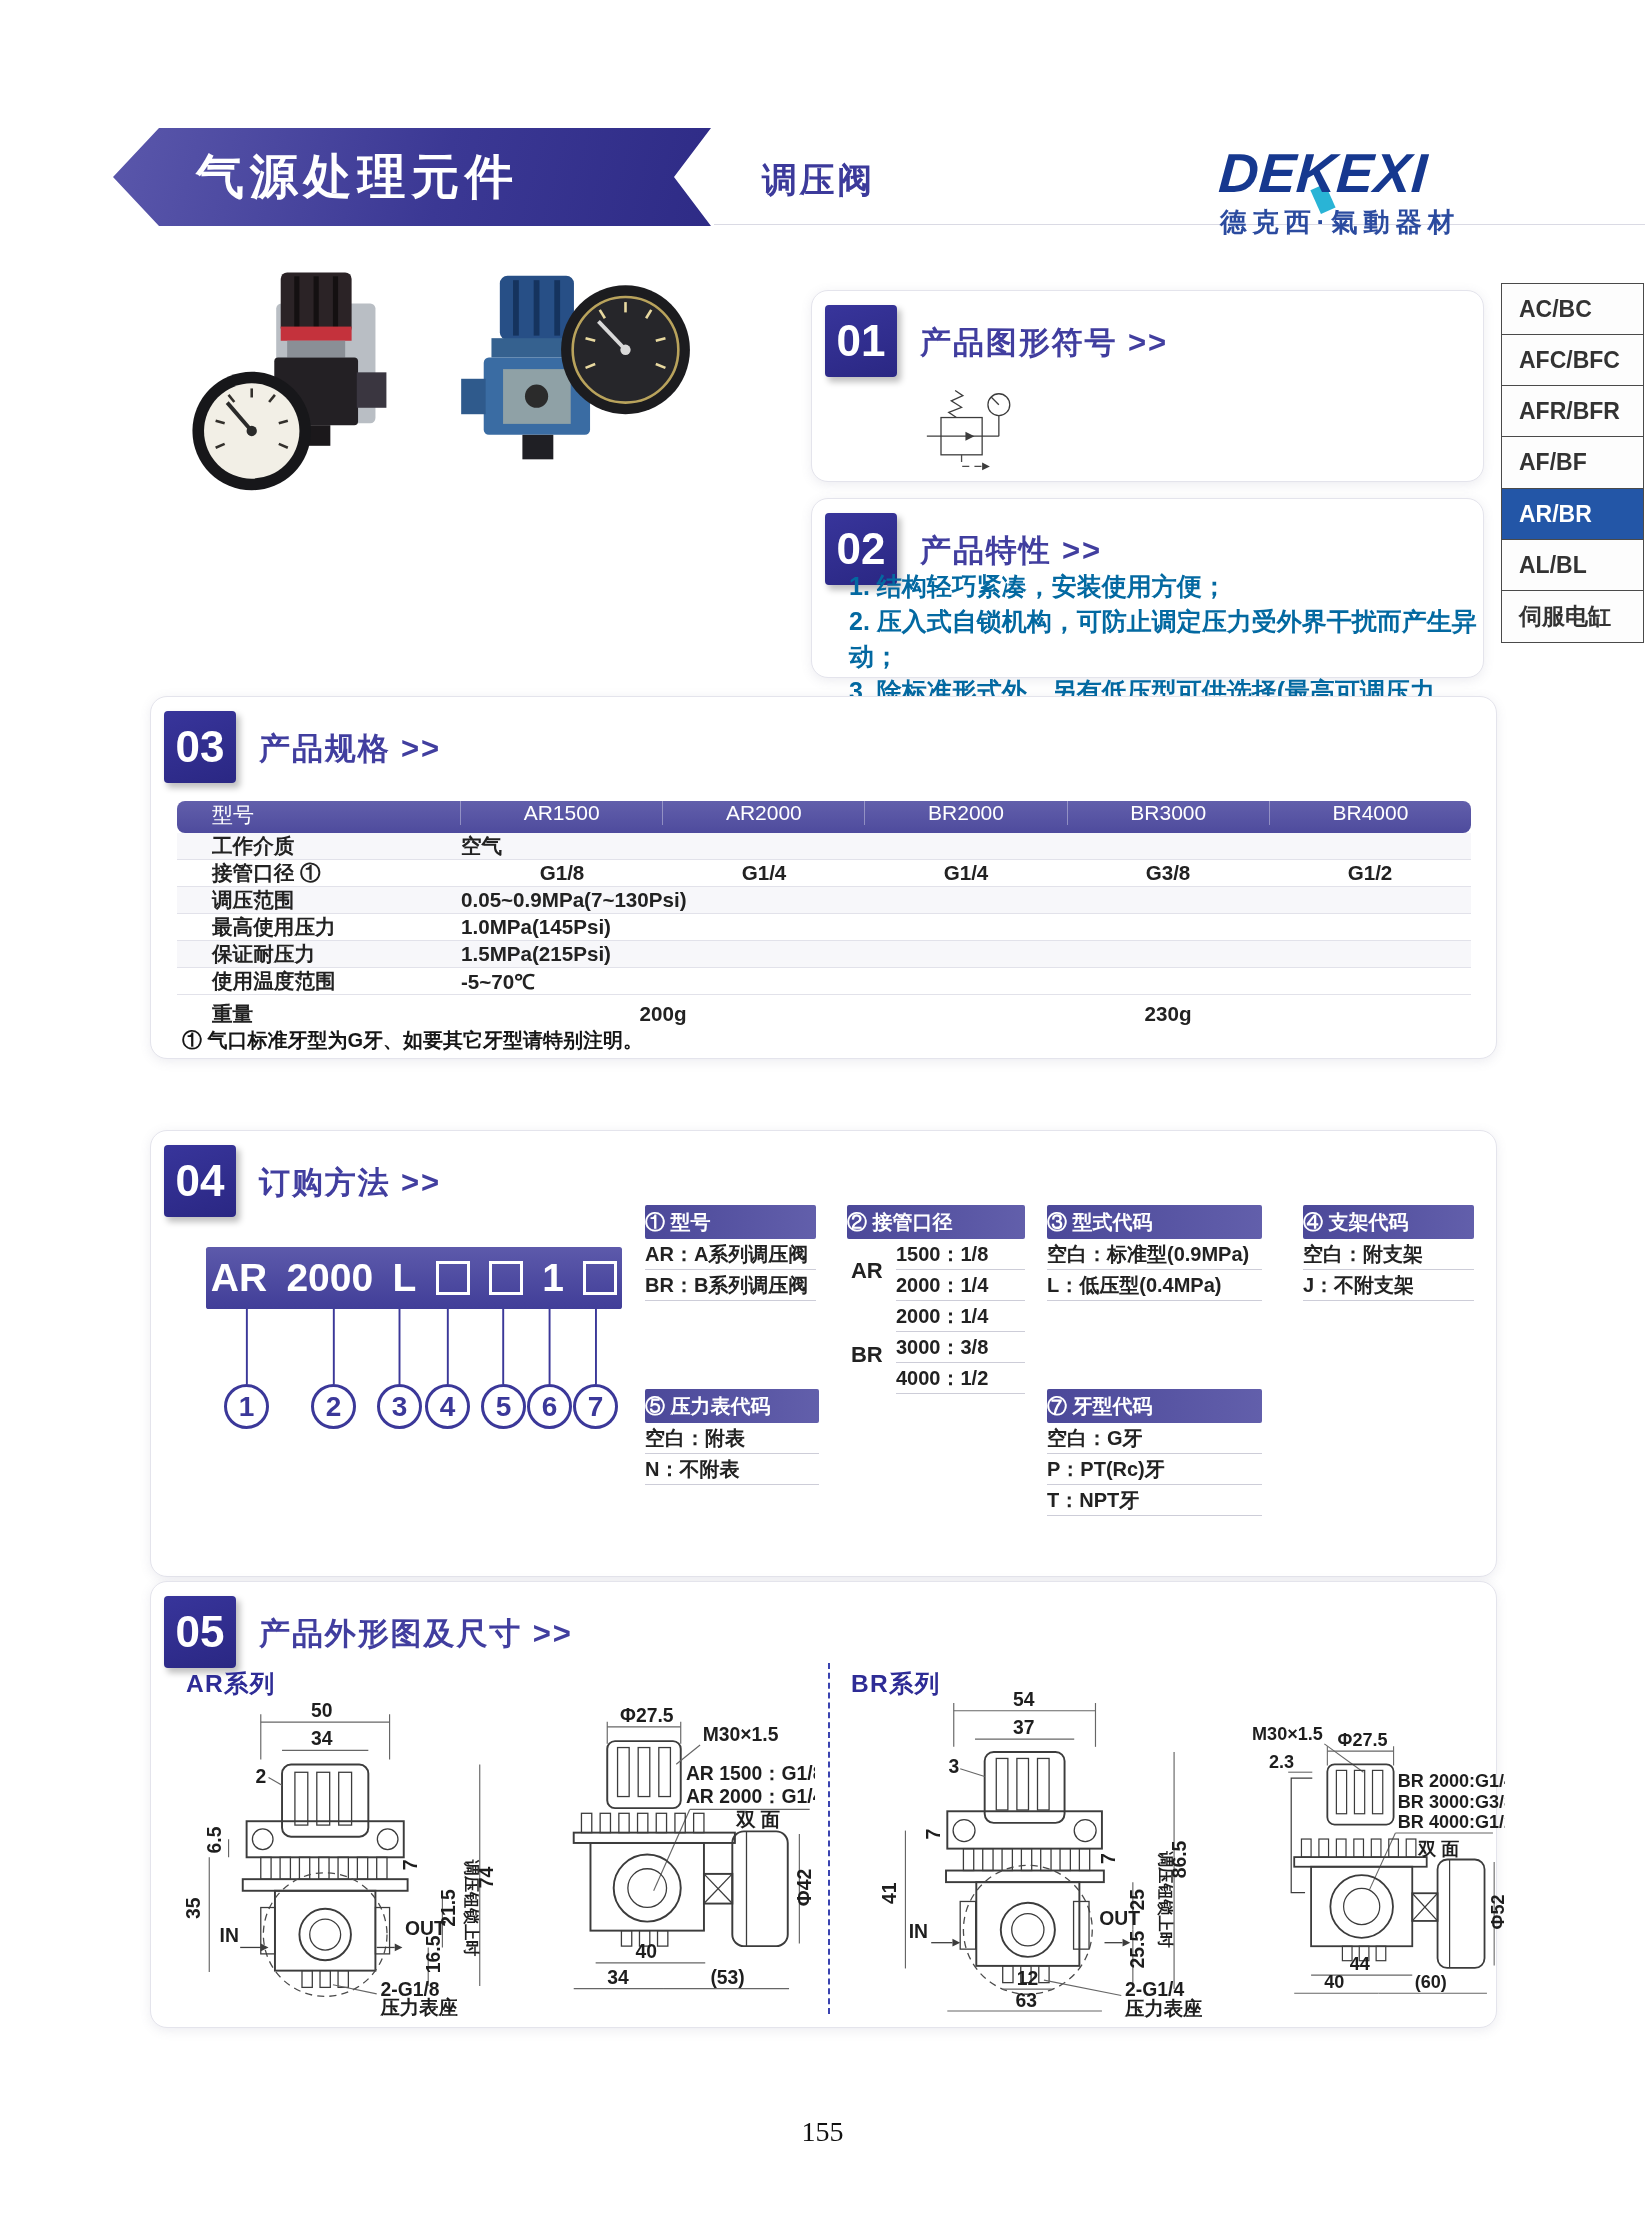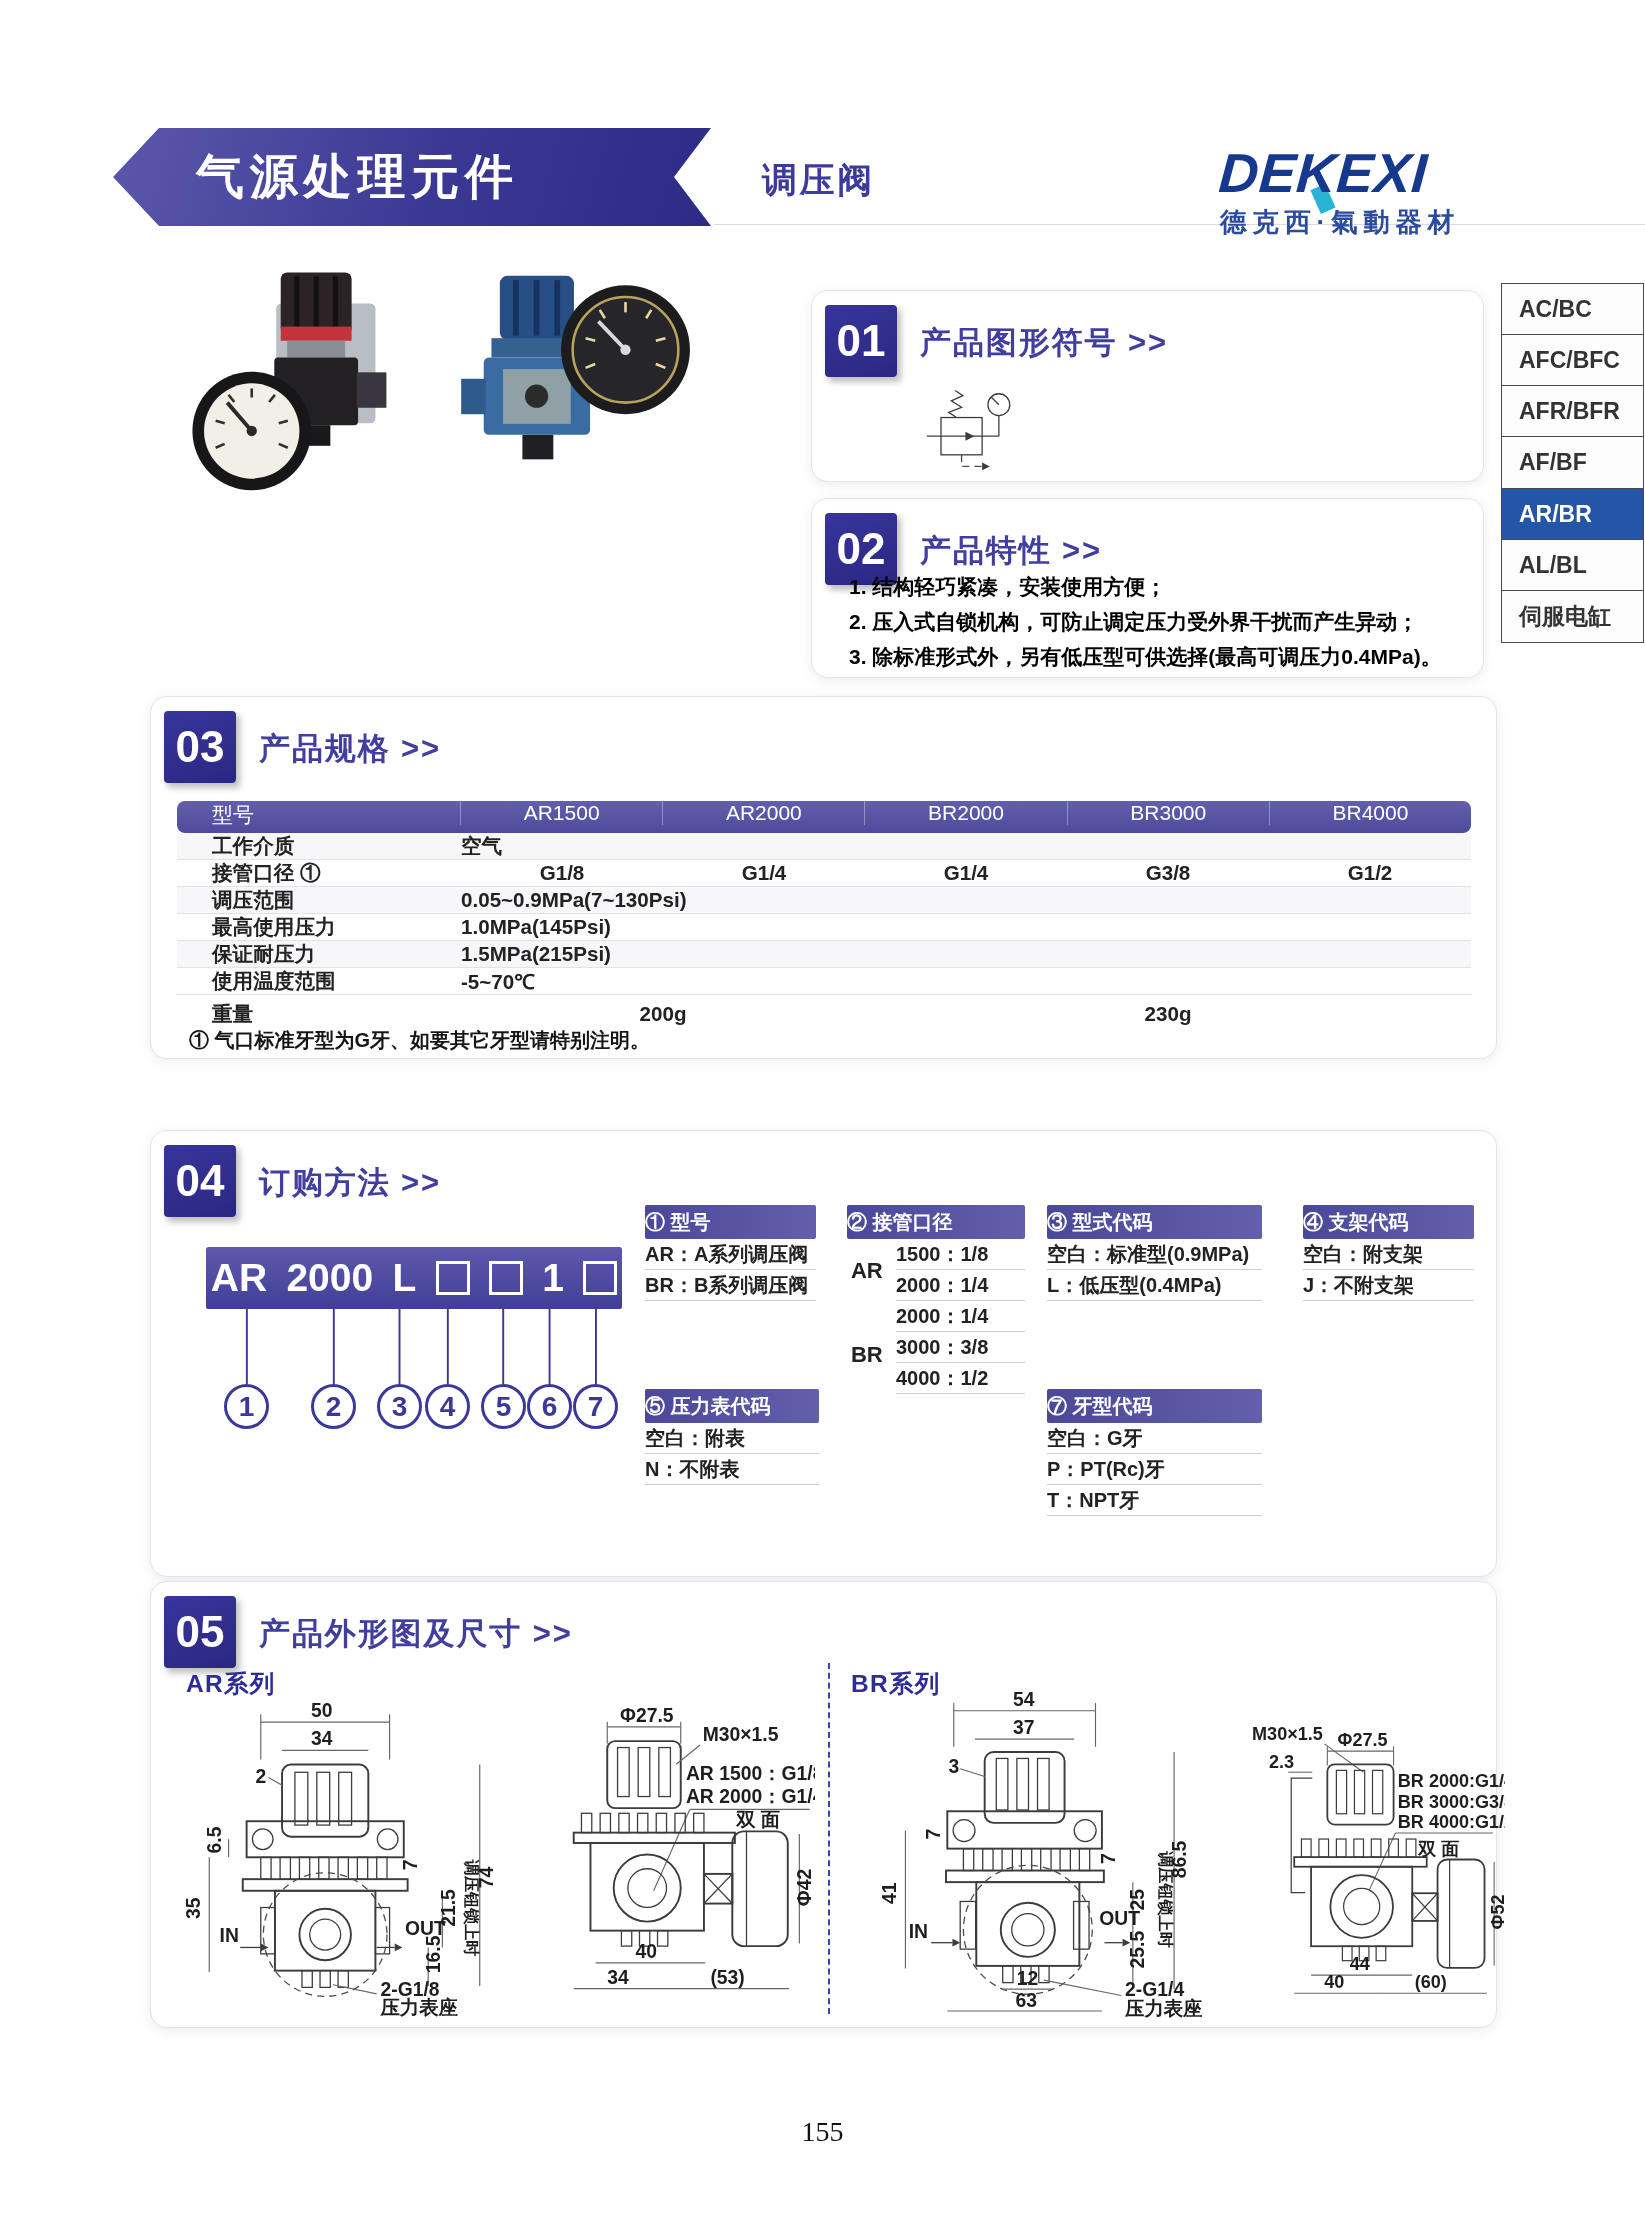--- a/index.html
+++ b/index.html
@@ -29,39 +29,39 @@
 
   
   .card{position:absolute;background:#fff;border:1.3px solid #e4e4ec;border-radius:17px;
         box-shadow:0 2.6px 10.3px rgba(110,110,140,0.12);}
   .num{position:absolute;left:13px;top:14px;width:72px;height:72px;border-radius:3.9px;
        background:linear-gradient(160deg,#38359b,#2a2783);color:#fff;font-size:44px;font-weight:bold;
        display:flex;align-items:center;justify-content:center;box-shadow:3.9px 4.5px 6.4px rgba(0,0,0,0.25);}
   .sec-title{position:absolute;left:108px;top:31px;font-size:31px;font-weight:bold;color:#413e9f;letter-spacing:1.9px;}
 
   
-  .features{position:absolute;left:37px;top:70px;font-size:21px;font-weight:600;color:#000000;line-height:35px;}
+  .features{position:absolute;left:37px;top:70px;font-size:25px;font-weight:600;color:#0369a1;line-height:35px;}
 
   
   .spec-table{position:absolute;left:26px;top:104px;width:1294px;}
   .spec-header{display:flex;height:32px;background:linear-gradient(180deg,#625fab,#4e4b9d);
                color:#fff;font-weight:normal;font-size:21px;align-items:flex-start;border-radius:8px;}
   .spec-header .hcell{width:202px;text-align:center;border-left:1.3px solid rgba(255,255,255,0.35);}
   .spec-header .hlabel{width:284px;padding-left:35px;box-sizing:border-box;border-left:none;text-align:left;}
   .spec-row{display:flex;height:26px;align-items:center;border-bottom:1.3px solid #e2e2ea;
             font-size:20.6px;font-weight:bold;color:#222;}
   .spec-row:nth-child(even){background:#f7f7fa;}
   .spec-row .label{width:284px;padding-left:35px;box-sizing:border-box;}
   .spec-row .cell{width:202px;text-align:center;}
   .spec-row .span-all{width:1010px;text-align:left;}
   .weight-row{display:flex;height:30px;margin-top:3.9px;align-items:center;font-size:20.6px;font-weight:bold;color:#222;}
   .weight-row .label{width:284px;padding-left:35px;box-sizing:border-box;}
   .weight-row .w-ar{width:404px;text-align:center;}
   .weight-row .w-br{width:606px;text-align:center;}
-  .footnote{position:absolute;left:31px;top:330px;font-size:20px;font-weight:bold;color:#161616;margin-left:7px;}
+  .footnote{position:absolute;left:31px;top:330px;font-size:20px;font-weight:bold;color:#161616;}
 
   
   .order-banner{position:absolute;left:55px;top:116px;width:416px;height:62px;border-radius:2.6px;
                 background:linear-gradient(180deg,#5d5aab,#413e98);
                 display:flex;align-items:center;justify-content:center;gap:19.3px;
                 color:#fff;font-size:39px;font-weight:bold;}
   .order-banner .sq{display:inline-block;width:28px;height:28px;border:3.2px solid #fff;}
   .circle{position:absolute;top:253px;width:45px;height:45px;border:3.2px solid #3b3899;border-radius:50%;
           color:#3b3899;font-size:28px;font-weight:bold;display:flex;align-items:center;justify-content:center;
           box-sizing:border-box;background:#fff;}

